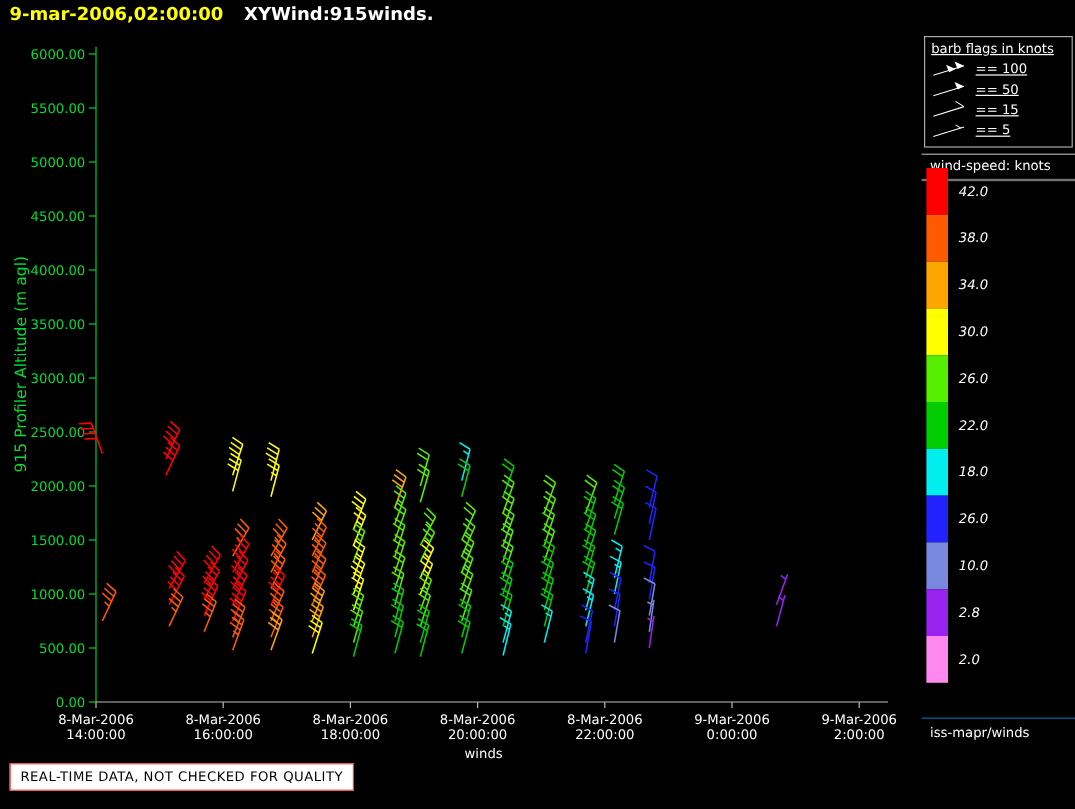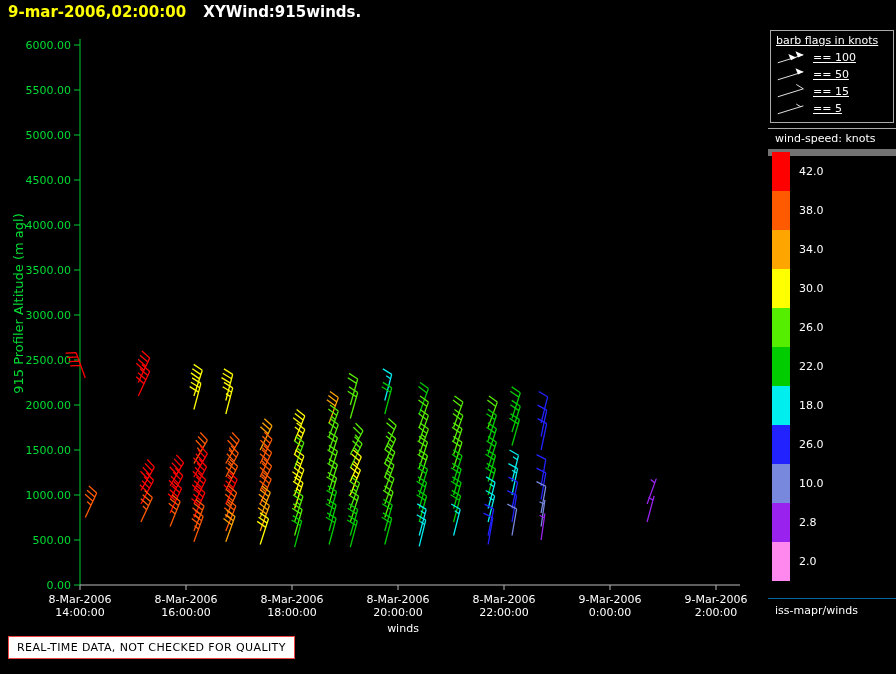--- a/index.html
+++ b/index.html
@@ -18,23 +18,23 @@
   #plot { position:absolute; left:0; top:0; }
   #plot text { font-family:"DejaVu Sans", sans-serif; }
   #xlabel { position:absolute; left:303px; top:622px; width:200px; text-align:center; color:#fff; font-size:11px; }
   #legend { position:absolute; left:768px; top:0; width:128px; height:674px; font-size:11px; }
   #barbbox { position:absolute; left:2px; top:30px; width:124px; border:1px solid #aaa; padding:3px 4px 5px 5px;text-decoration:underline; }
   #barbbox-title { height:15px; }
   .barbrow { display:flex; align-items:center; height:17px; }
   .flagsym { width:30px; height:15px; margin-right:7px; flex:0 0 30px; }
   #cbar-title {
     position:absolute; left:0; top:128px; width:128px;
-    border-top:1px solid #aaa; border-bottom:7px solid #737373; padding:3px 0 4px 7px;
+    border-top:1px solid #aaa; border-bottom:2px solid #737373; padding:3px 0 4px 7px;
   }
-  #colorbar { position:absolute; left:4px; top:152px; }
+  #colorbar { position:absolute; left:4px; top:140px;font-style:italic; }
   .cbar-row { display:flex; height:39px; }
   .cbar-swatch { width:18px; height:39px; }
   .cbar-label { margin-left:9px; line-height:39px; color:#fff; }
   #legend-footer { position:absolute; left:0; top:598px; width:128px; border-top:1px solid #0369a1; padding:5px 0 0 7px; }
   #banner {
     position:absolute; left:8px; top:636px; background:#ffffff; color:#000;
     font-size:11px; padding:4px 8px; border:1px solid #ef4444; letter-spacing:0.4px; white-space:nowrap;
   }
 </style>
 </head>

